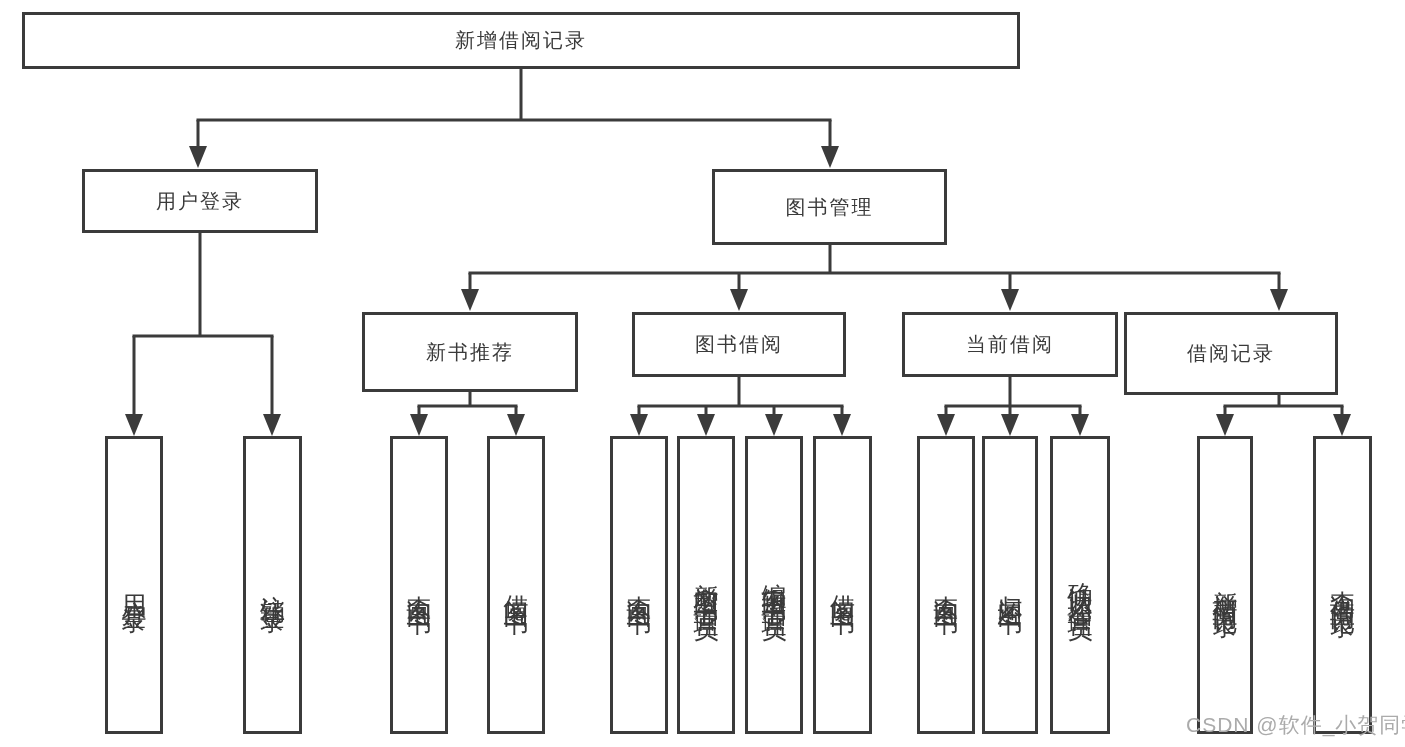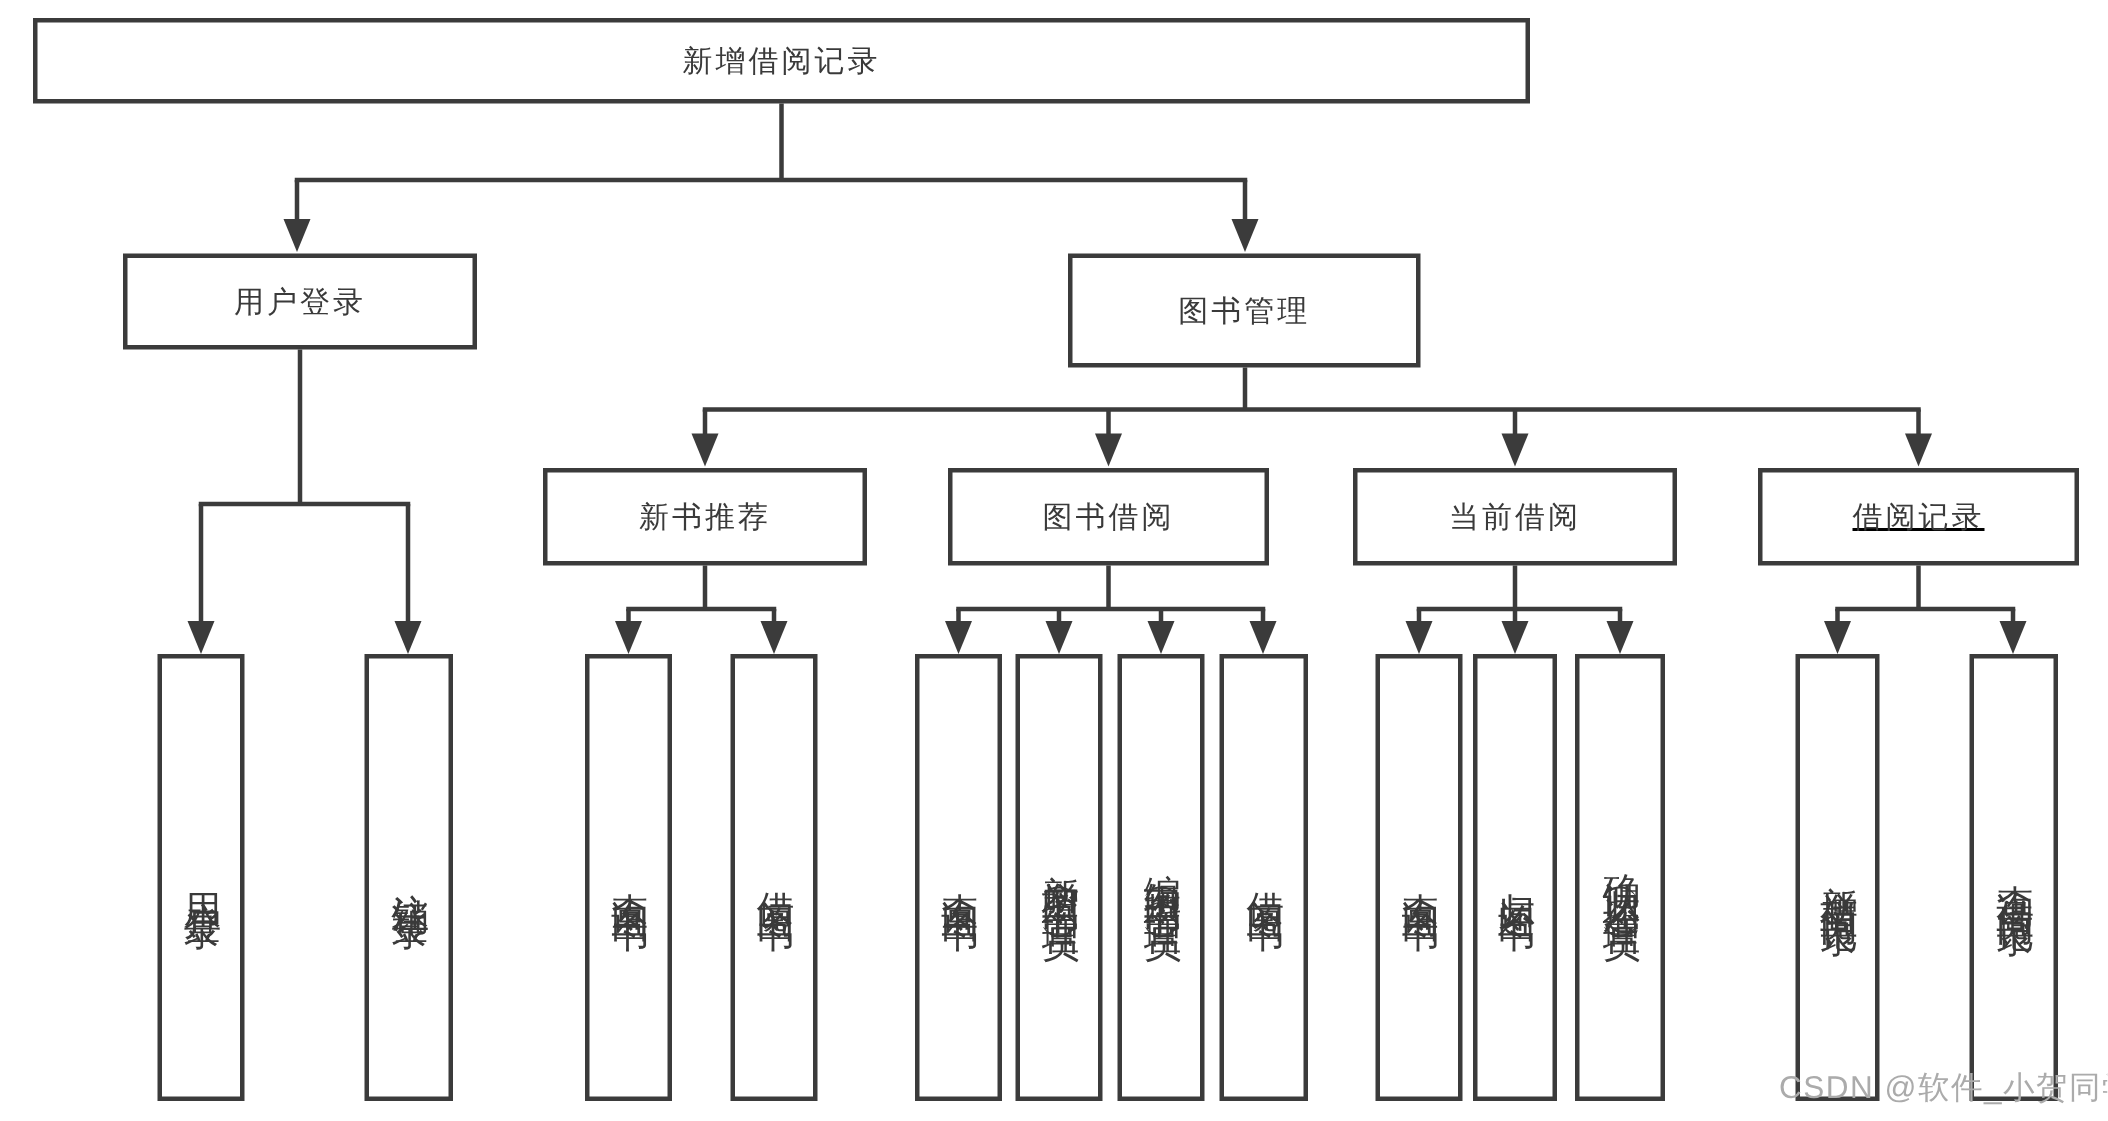--- a/index.html
+++ b/index.html
@@ -124,30 +124,30 @@
     <span class="htext">新增借阅记录</span>
   </div>
 
   <div class="hbox" style="left:82px; top:169px; width:236px; height:64px;">
     <span class="htext">用户登录</span>
   </div>
   <div class="hbox" style="left:712px; top:169px; width:235px; height:76px;">
     <span class="htext">图书管理</span>
   </div>
 
-  <div class="hbox" style="left:362px; top:312px; width:216px; height:65px;">
+  <div class="hbox" style="left:362px; top:312px; width:216px; height:80px;">
     <span class="htext">新书推荐</span>
   </div>
   <div class="hbox" style="left:632px; top:312px; width:214px; height:65px;">
     <span class="htext">图书借阅</span>
   </div>
   <div class="hbox" style="left:902px; top:312px; width:216px; height:65px;">
     <span class="htext">当前借阅</span>
   </div>
-  <div class="hbox" style="left:1172px; top:312px; width:214px; height:65px;text-decoration:underline;">
+  <div class="hbox" style="left:1124px; top:312px; width:214px; height:83px;">
     <span class="htext">借阅记录</span>
   </div>
 
   <div class="vbox" style="left:105px; width:58px;">
     <span class="vtext">用户登录</span>
   </div>
   <div class="vbox" style="left:243px; width:59px;">
     <span class="vtext">注销登录</span>
   </div>
 

